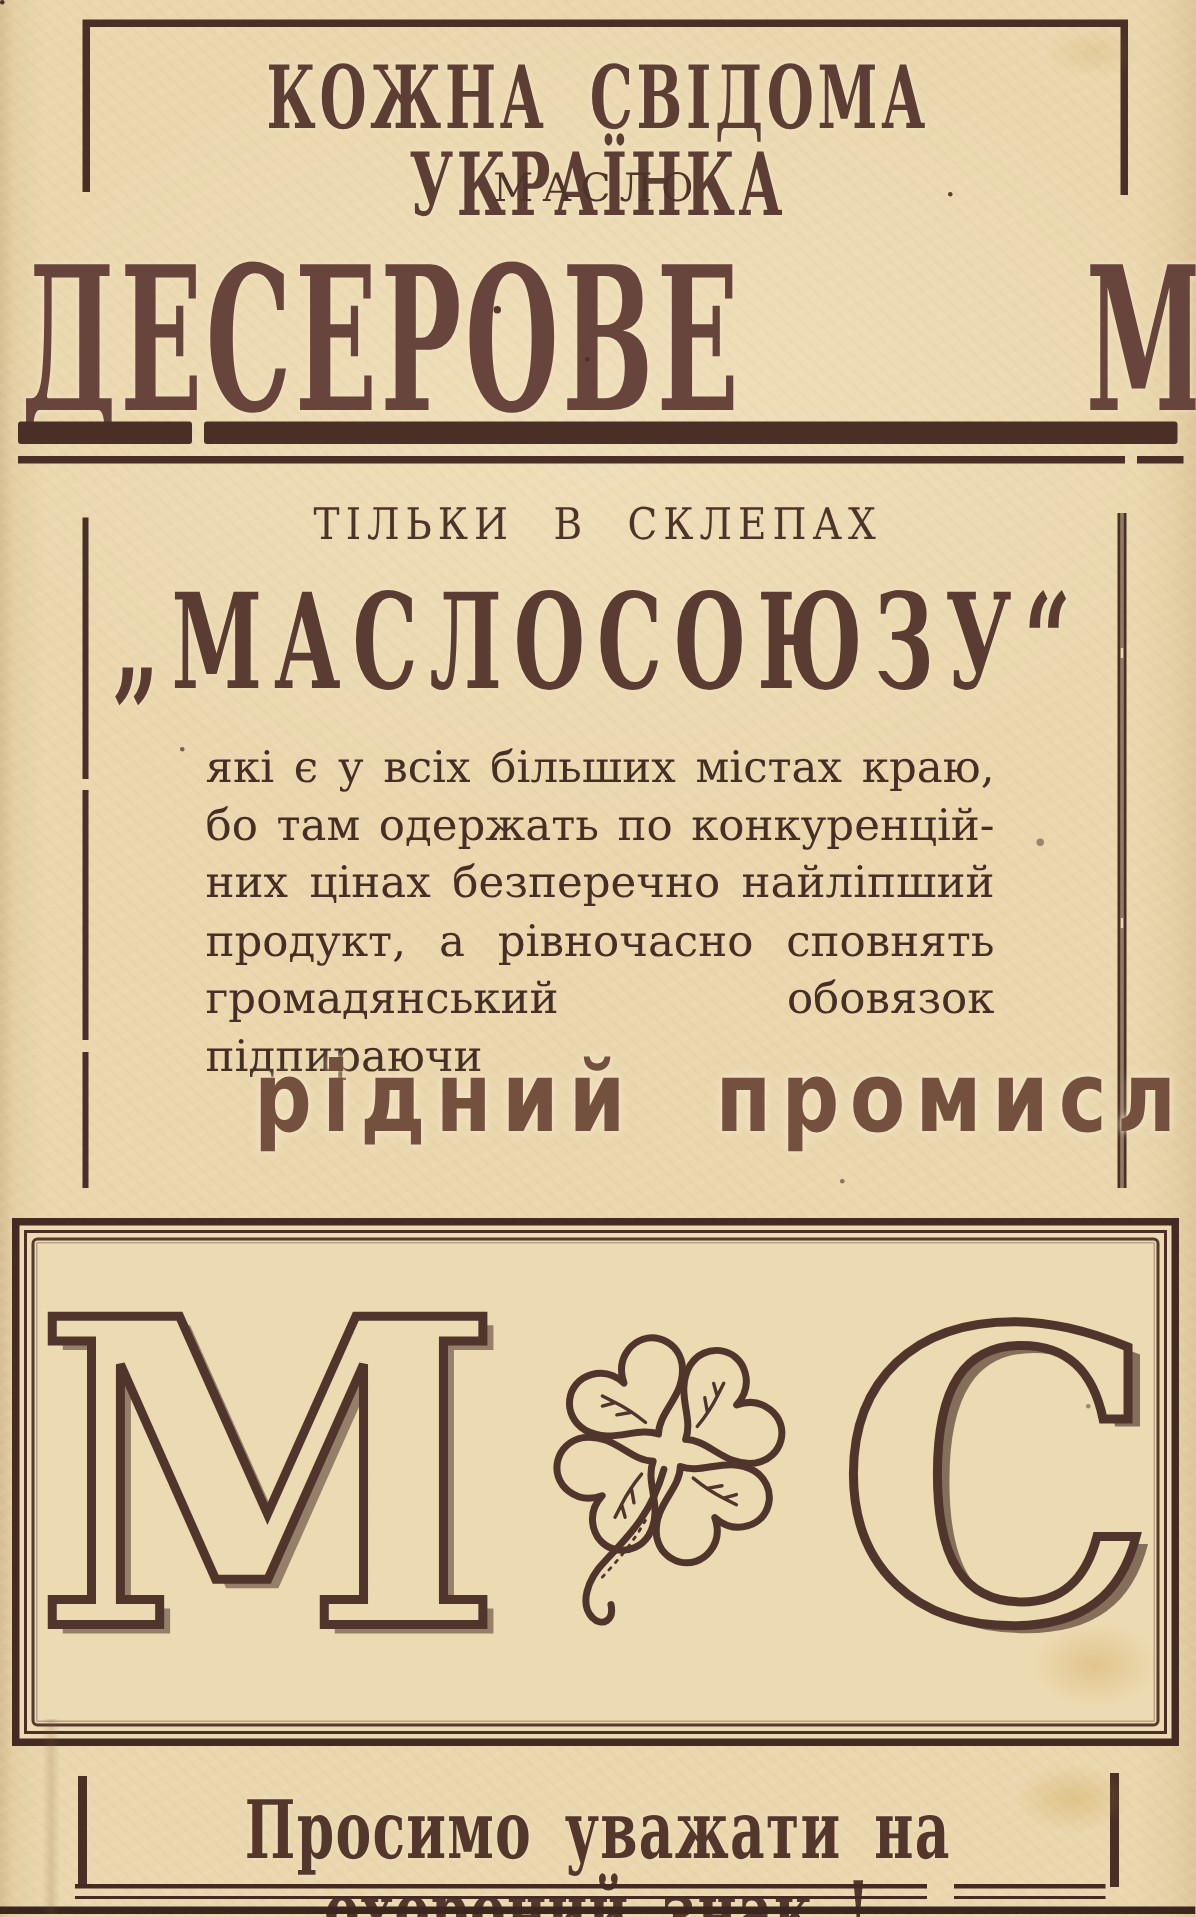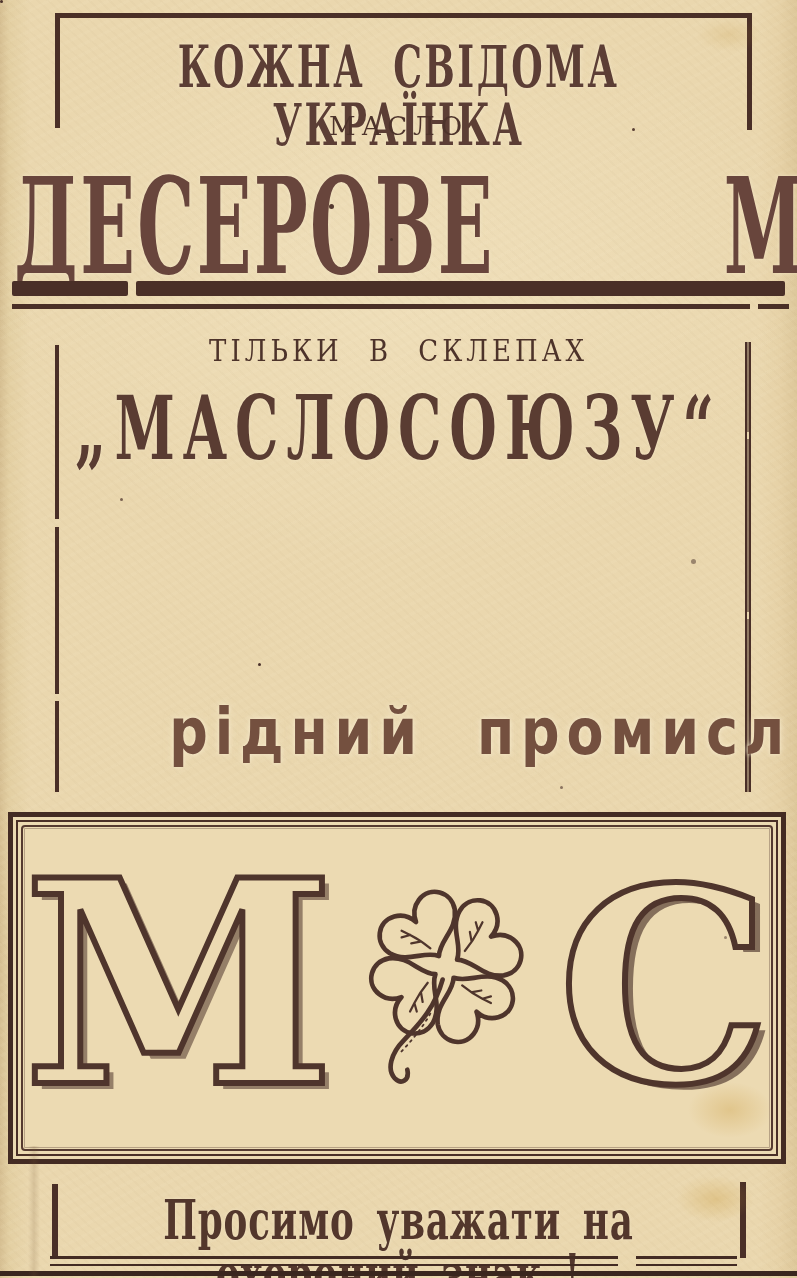--- a/index.html
+++ b/index.html
@@ -147,20 +147,27 @@
   <div class="abs mf-l"></div>
   <div class="abs mf-r"></div>
 
   <div class="abs ctr brand">
     <span>„МАСЛОСОЮЗУ“</span>
   </div>
   <div class="abs ctr only-in">
     <span>ТІЛЬКИ В СКЛЕПАХ</span>
   </div>
 
+  <div class="abs paragraph">
+    <div>які є у всіх більших містах краю,</div>
+    <div>бо там одержать по конкуренцій-</div>
+    <div>них цінах безперечно найліпший</div>
+    <div>продукт, а рівночасно сповнять</div>
+    <div>громадянський обовязок підпираючи</div>
+  </div>
 
   <div class="abs ctr slogan">
     <span>рідний промисл</span>
   </div>
 
   <div class="abs tm-box">
     <div class="tm-inner"></div>
     <div class="tm-wavy"></div>
     <div class="tm-content">
       <span class="tm-letter tm-m">М</span>

